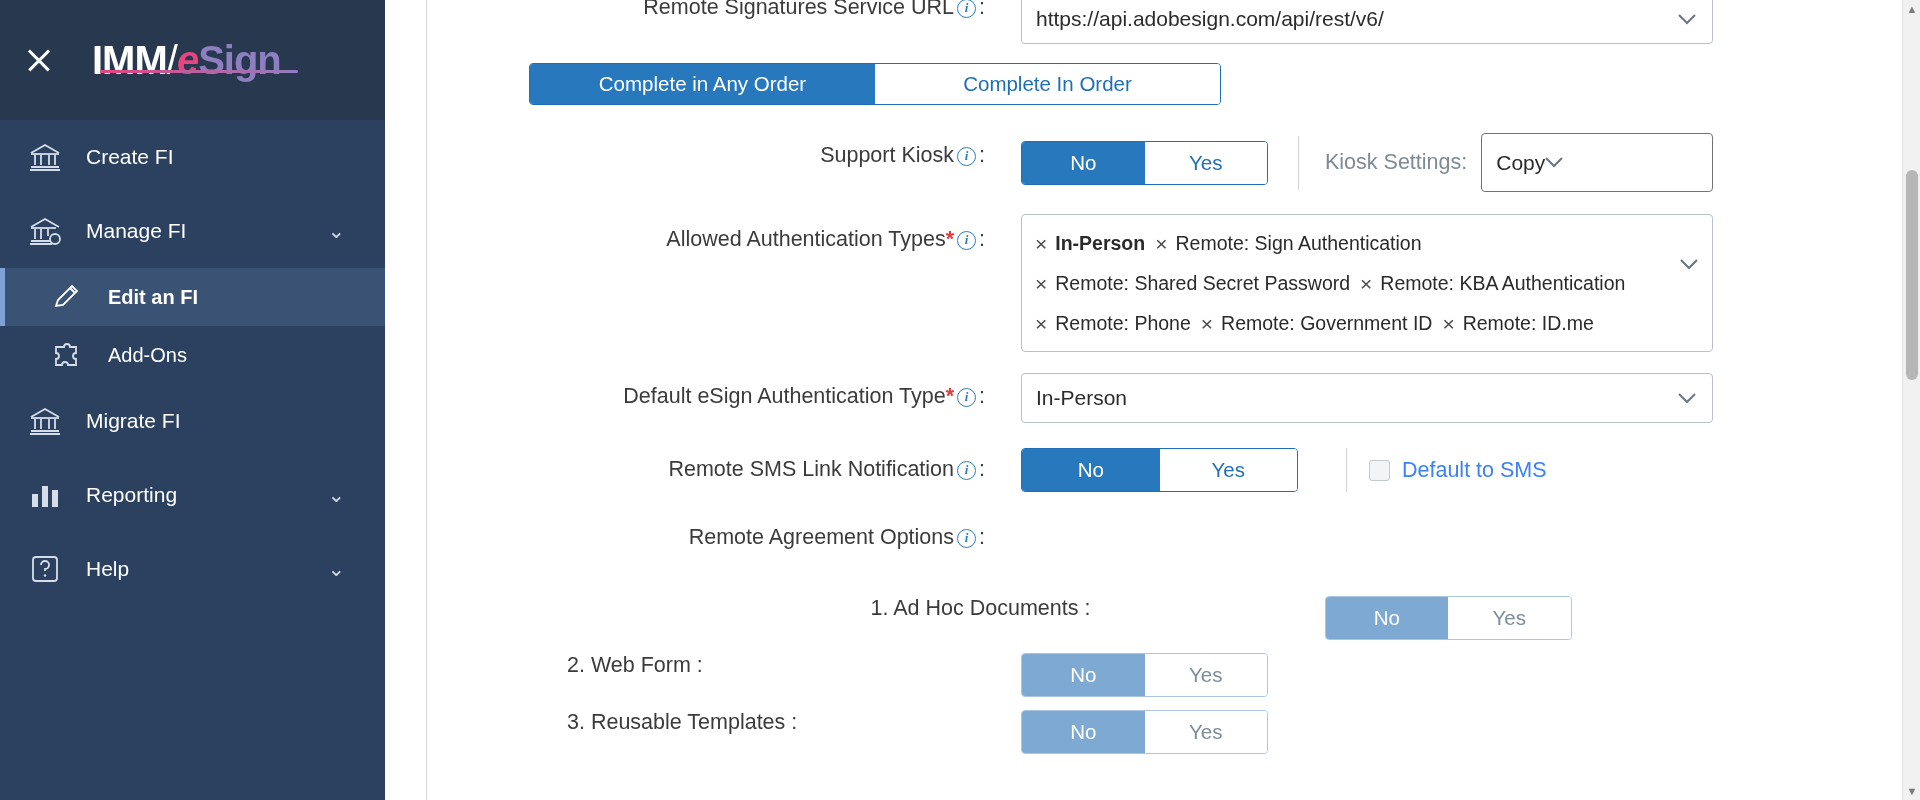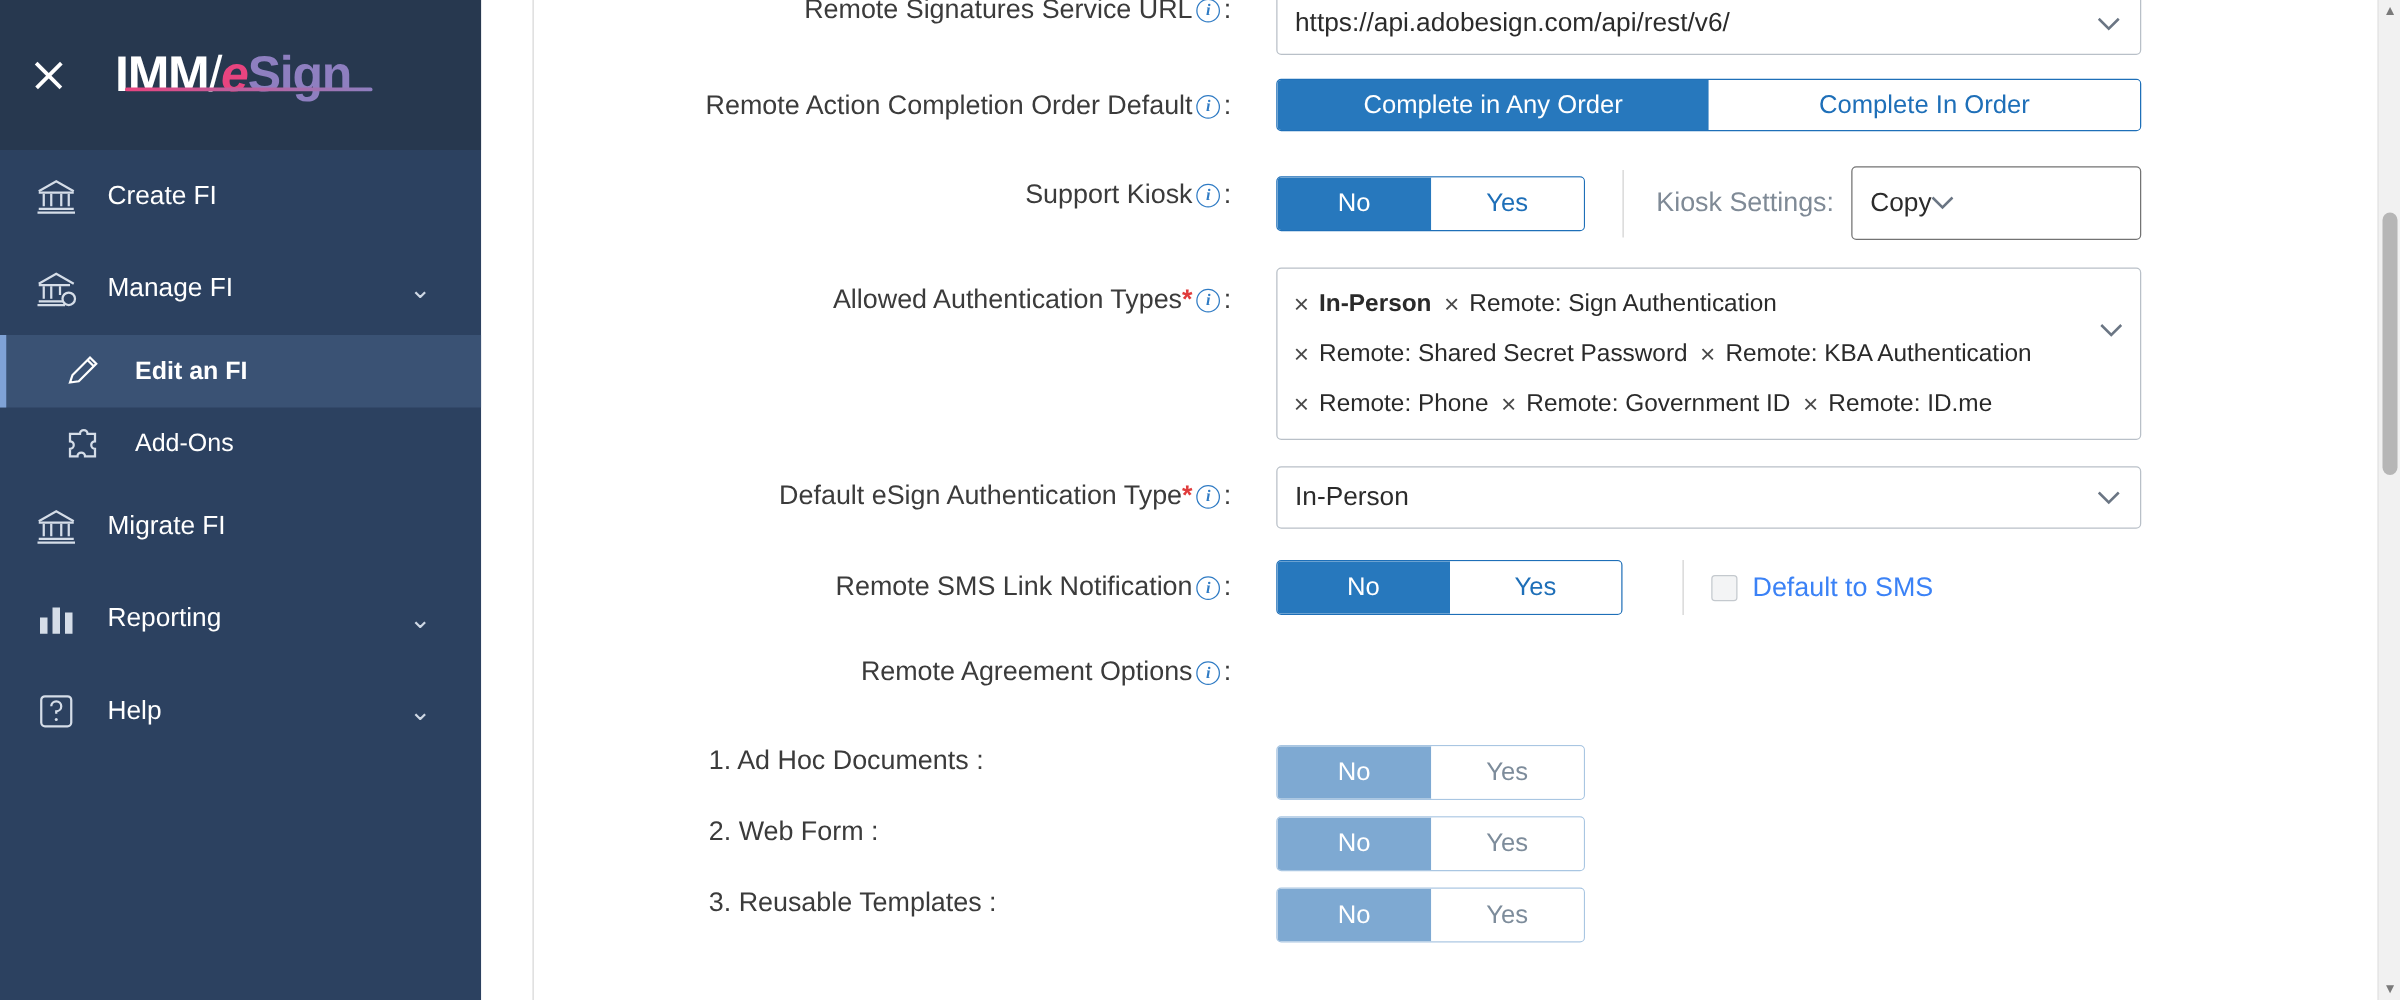--- a/index.html
+++ b/index.html
@@ -447,23 +447,20 @@
           <div class="select">
             <span>https://api.adobesign.com/api/rest/v6/</span>
             <svg class="chev-down" width="18" height="11" viewBox="0 0 18 11" fill="none" stroke="#6b7684" stroke-width="2">
                 <path d="M1 1 L9 9 L17 1"></path>
               </svg>
           </div>
         </div>
       </div>
 
       <div class="row" style="margin-top:19px;">
-        <div class="label" style="padding-top:8px;">
-          <span>Remote Action Completion Order Default</span><span class="info-ico">i</span><span class="colon">:</span>
-        </div>
         <div class="control">
           <div class="seg order">
             <div class="opt on">Complete in Any Order</div>
             <div class="opt">Complete In Order</div>
           </div>
         </div>
       </div>
 
       <div class="row" style="margin-top:22px;">
         <div class="label" style="padding-top:9px;">
@@ -558,21 +555,21 @@
           </div>
         </div>
       </div>
 
       <div class="row" style="margin-top:28px;">
         <div class="label">
           <span>Remote Agreement Options</span><span class="info-ico">i</span><span class="colon">:</span>
         </div>
       </div>
 
-      <div class="row" style="margin-top:24px;">
+      <div class="row" style="margin-top:24px;justify-content:center;">
         <div class="sub-label">1. Ad Hoc Documents :</div>
         <div class="control">
           <div class="seg yesno light">
             <div class="opt on">No</div>
             <div class="opt">Yes</div>
           </div>
         </div>
       </div>
 
       <div class="row" style="margin-top:9px;">

